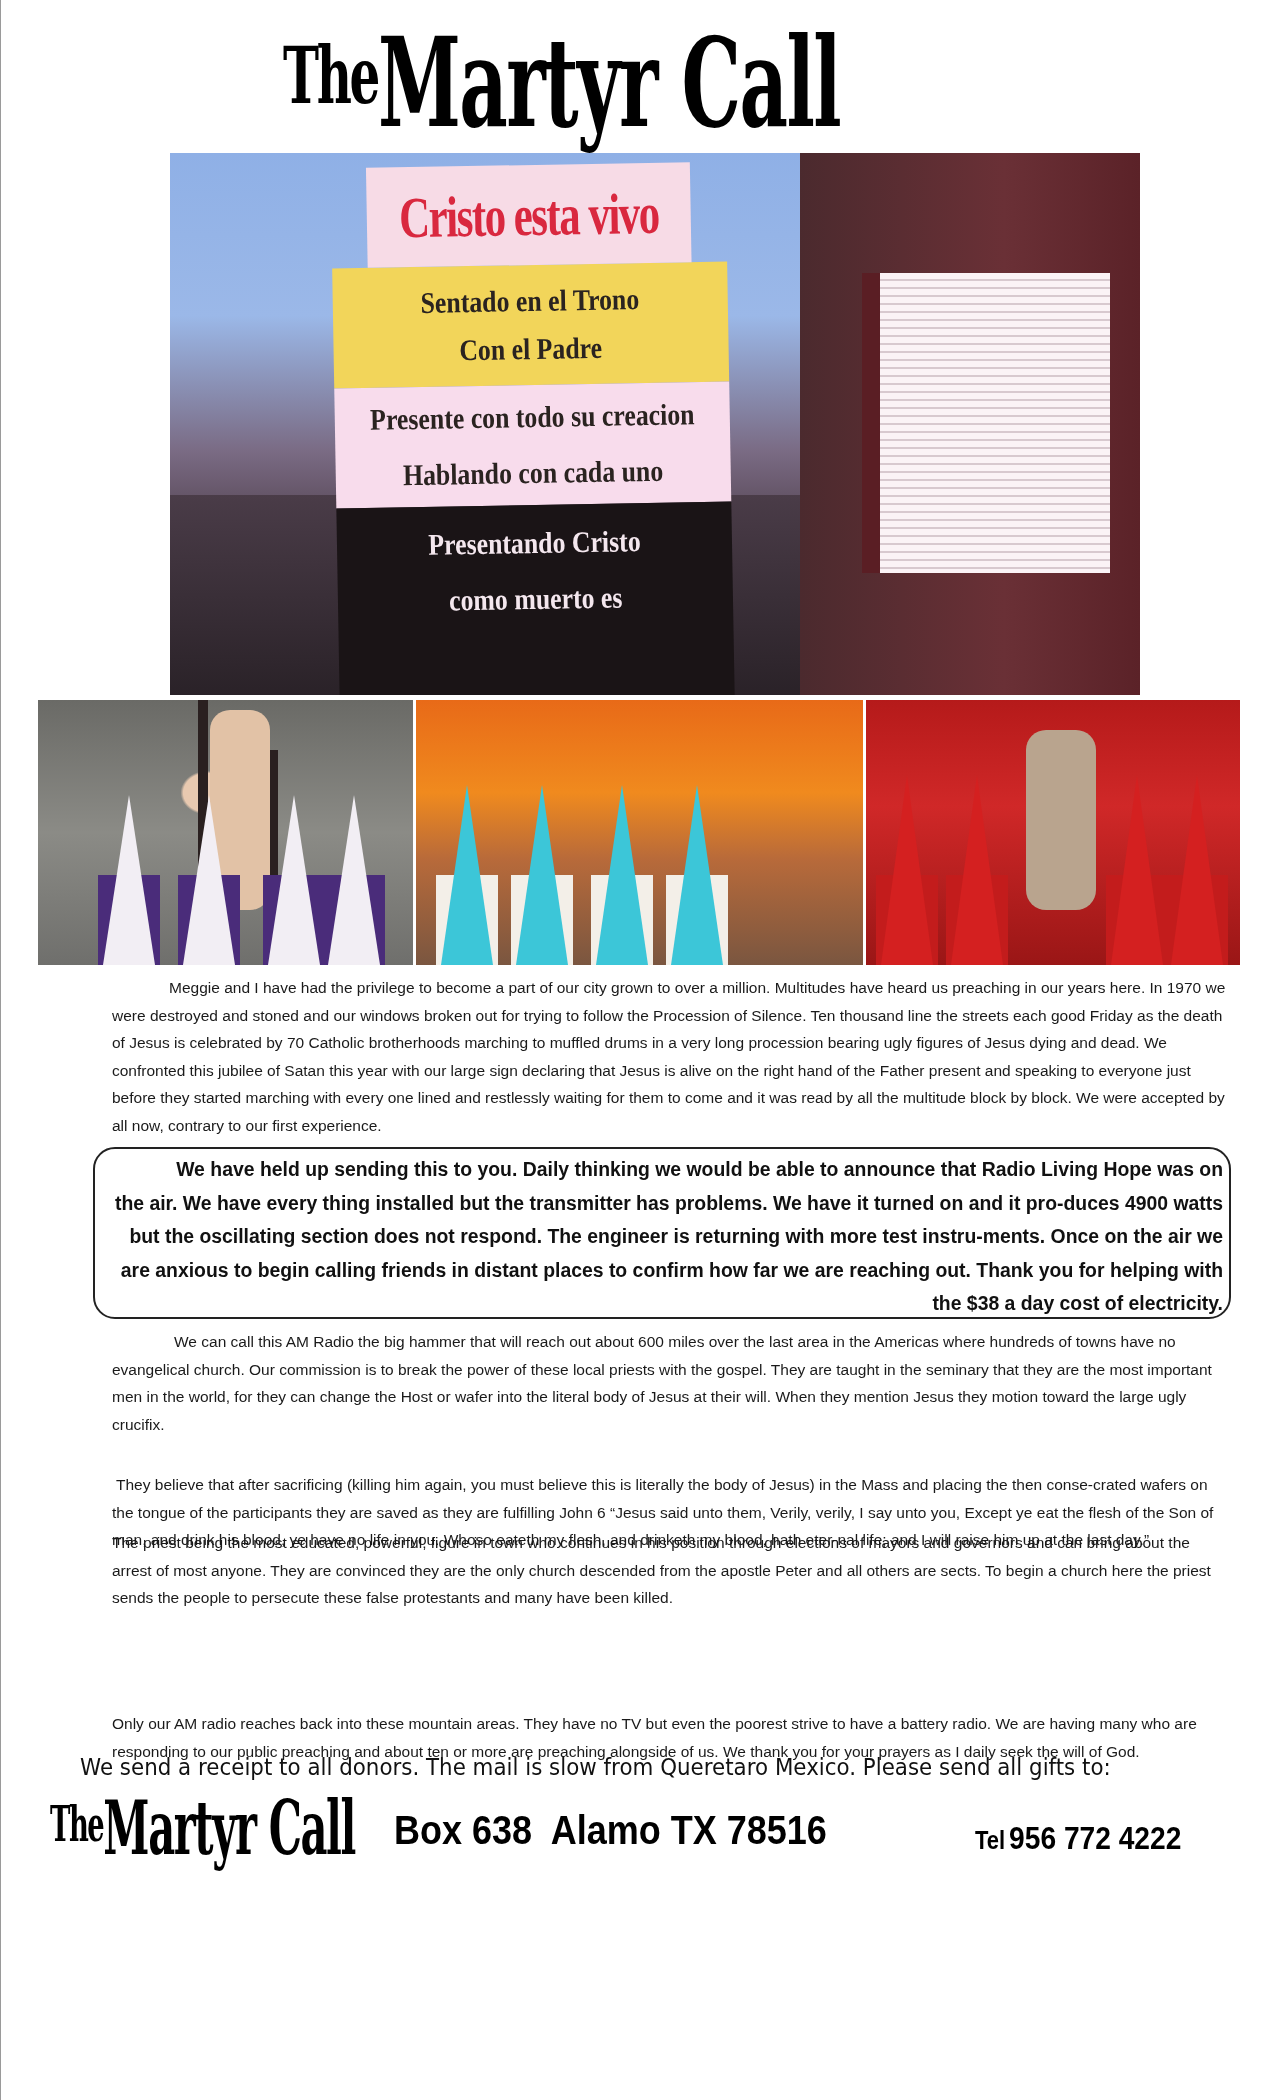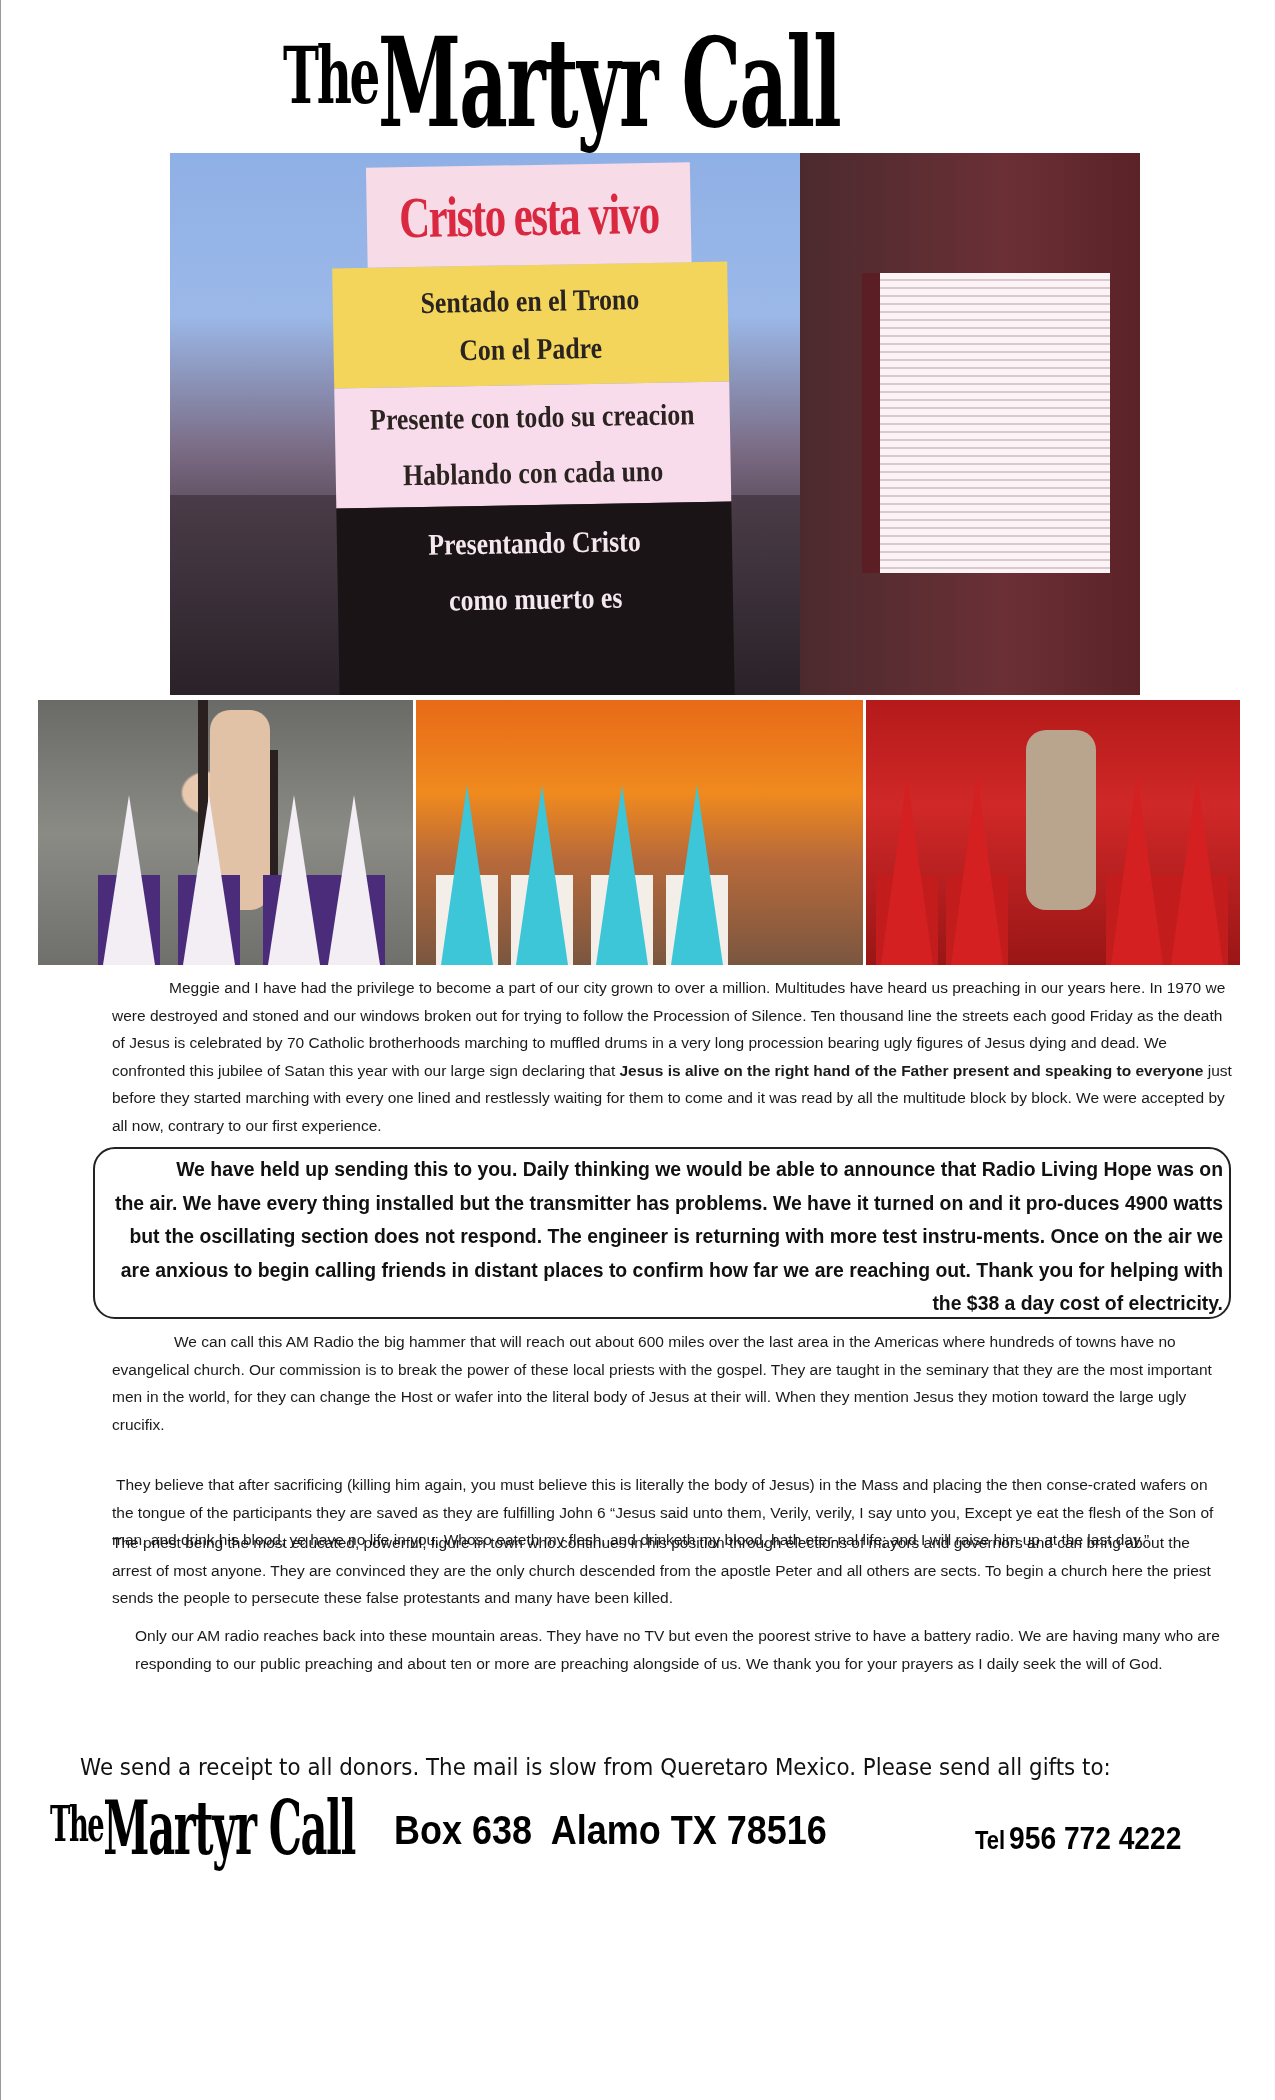--- a/index.html
+++ b/index.html
@@ -52,26 +52,26 @@
   .photo-1 .robe { background: #4a2c7a; }
   .photo-2 .robe { background: #f3efe8; }
   .photo-3 .robe { background: #c31c1c; }
   .cross-v { position: absolute; width: 10px; background: #2a2020; }
   .figure { position: absolute; background: #e2c2a6; border-radius: 20px; }
 
   
   .para { position: absolute; left: 112px; width: 1120px; font-family: "Liberation Sans", "DejaVu Sans", sans-serif;
           font-size: 15.5px; line-height: 27.5px; color: #1a1a1a; margin: 0; text-align: left; }
   .para .indent { display: inline-block; width: 57px; }
-  .para b { font-weight: bold; }
+  .para b { font-weight: normal; }
   .p1 { top: 974px; }
   .p2 { top: 1328px; }
   .p3 { top: 1471px; }
   .p4 { top: 1529px; }
-  .p5 { top: 1622px; margin-left: 23px; }
+  .p5 { top: 1710px; }
 
   .notice-box { position: absolute; left: 93px; top: 1147px; width: 1138px; height: 172px;
                 border: 2px solid #222; border-radius: 22px; box-sizing: border-box; }
   .notice-text { position: absolute; left: 18px; top: 4px; width: 1110px; margin: 0;
                  font-family: Liberation Sans, sans-serif; font-weight: bold;
                  font-size: 19.4px; line-height: 33.5px; color: #111; text-align: right; }
   .notice-text .indent { display: inline-block; width: 55px; }
 
   
   .footer-line { position: absolute; left: 80px; top: 1751px; width: 1170px; margin: 0;

